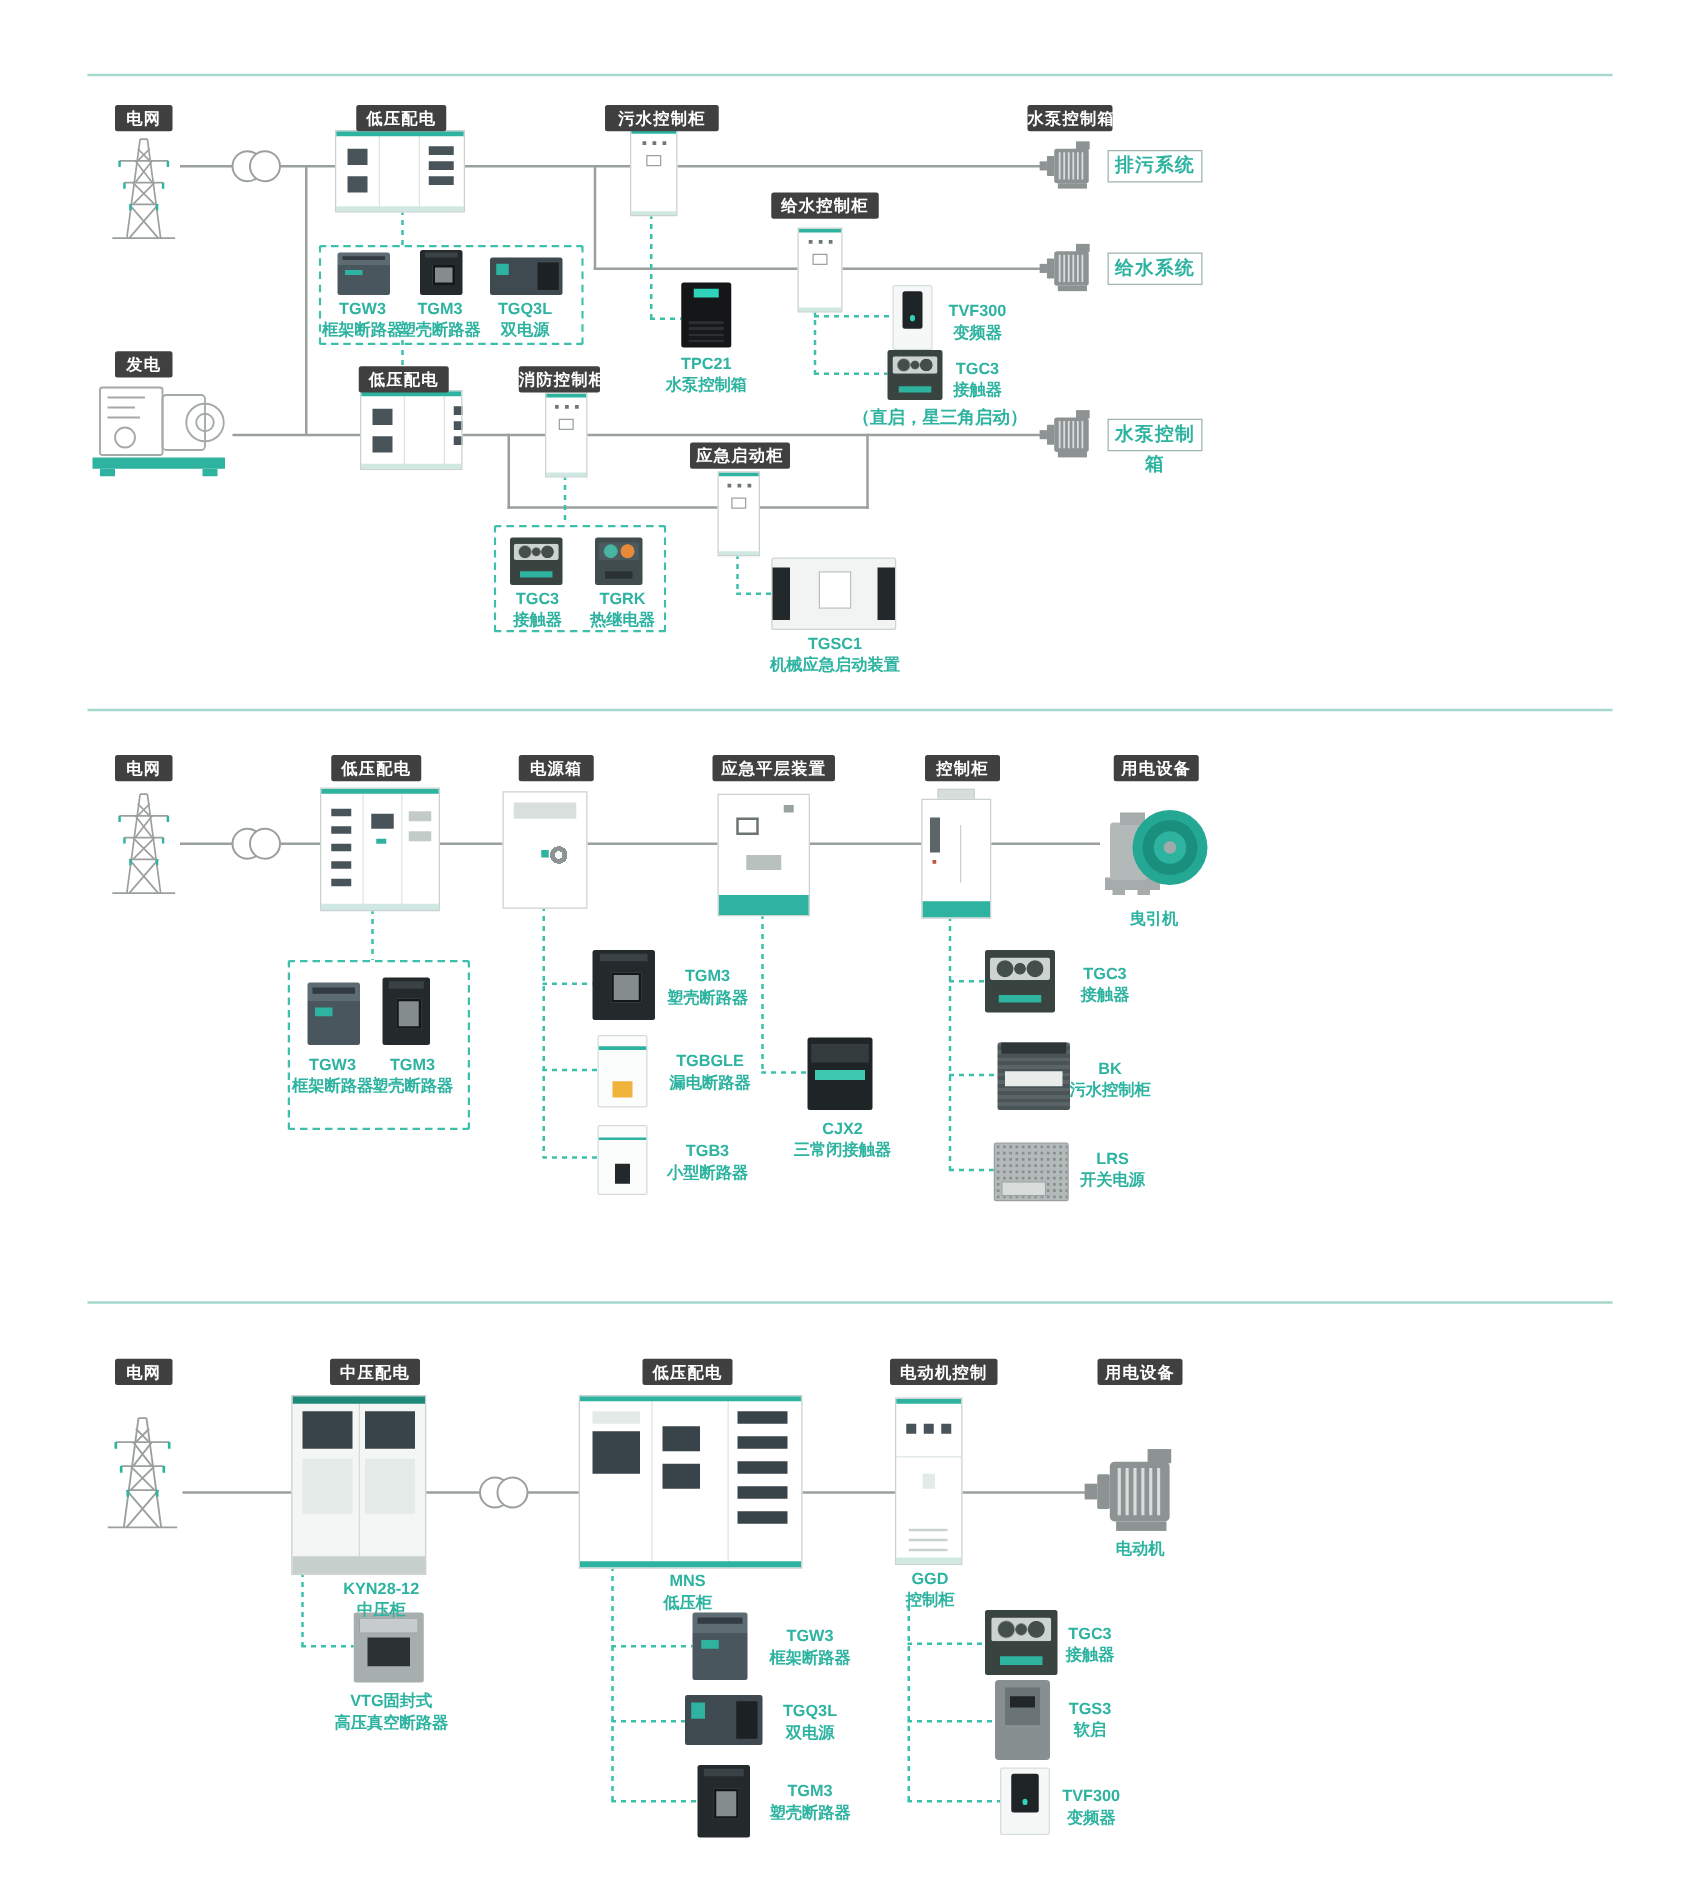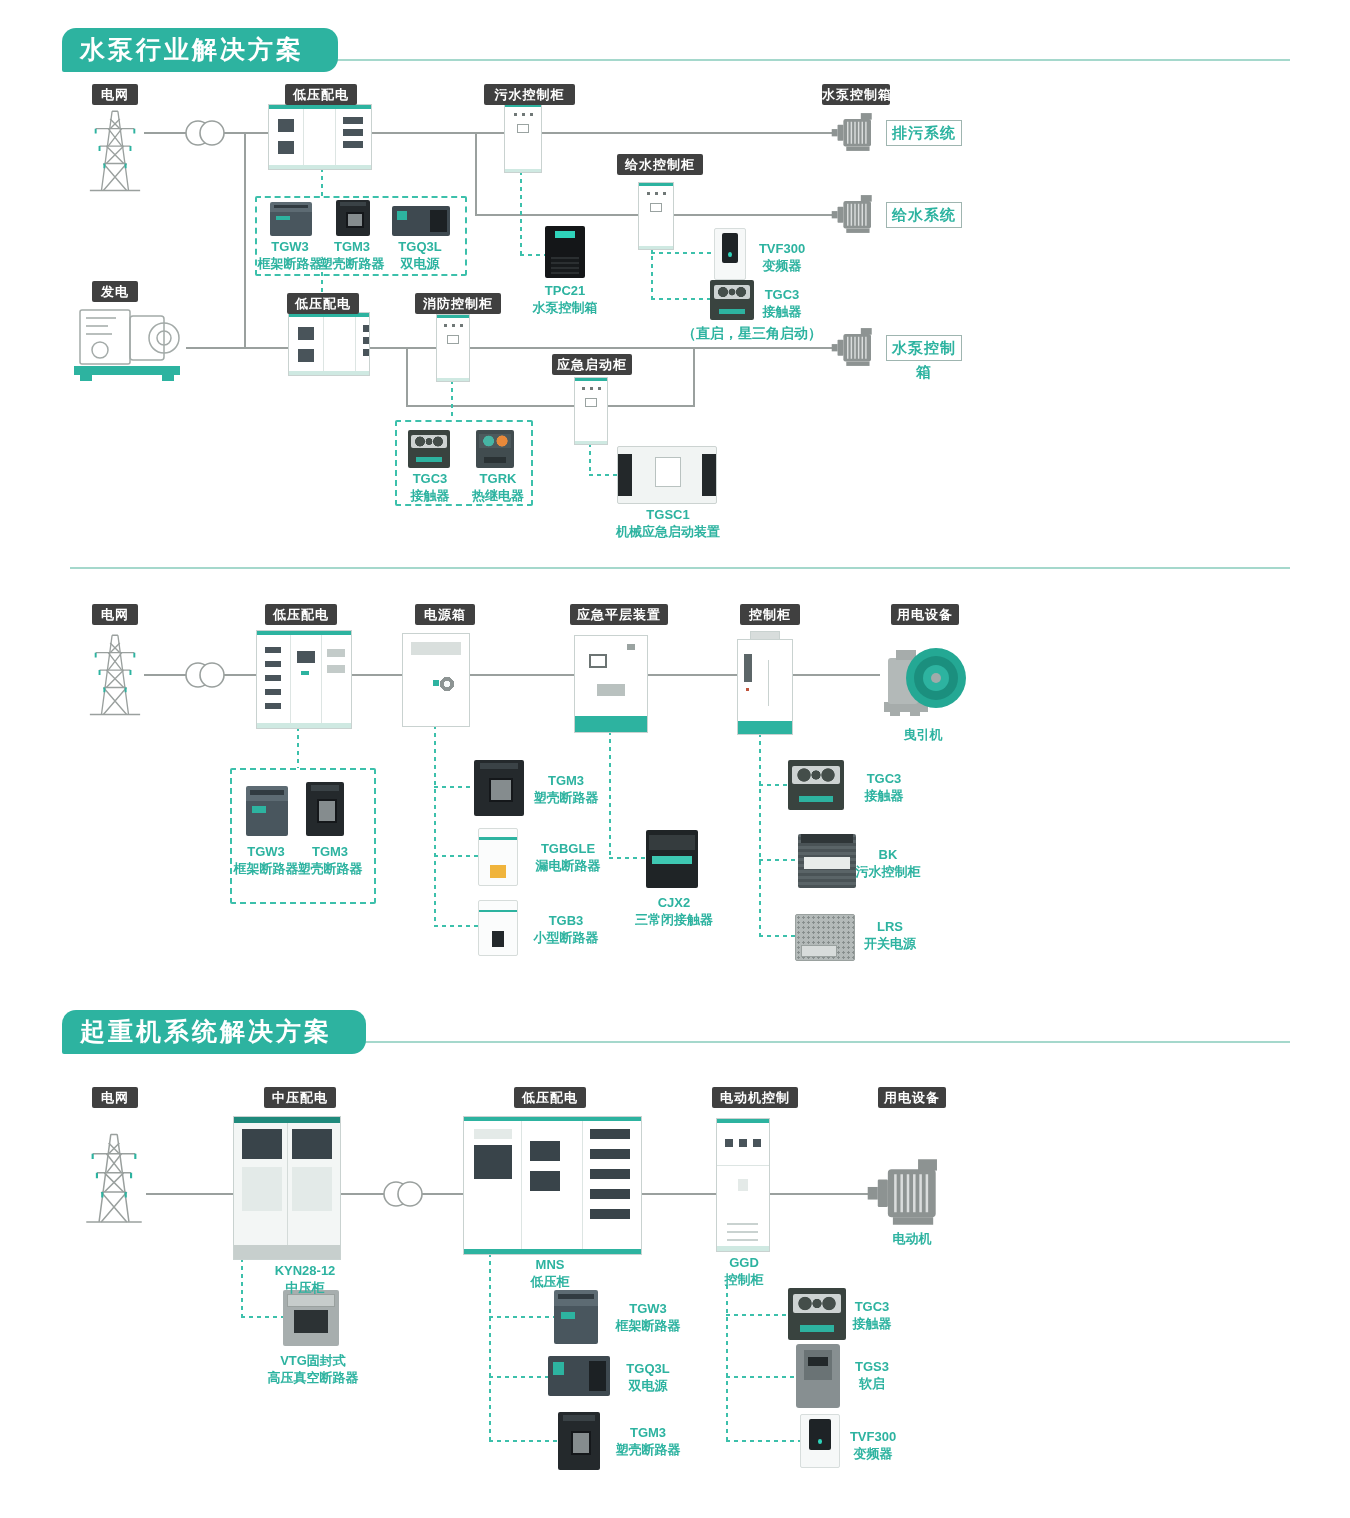--- a/index.html
+++ b/index.html
@@ -204,21 +204,20 @@
     <circle cx="60" cy="44" r="22" fill="#1b8f7e"></circle>
     <circle cx="60" cy="44" r="13" fill="#2db3a0"></circle>
     <circle cx="60" cy="44" r="5" fill="#9fabaa"></circle>
   </symbol>
 </defs>
 </svg>
 
 <div class="canvas">
 
   <div class="bline" style="left:70px;top:59px;width:1220px"></div>
-  <div class="banner" style="left:62px;top:28px">水泵行业解决方案</div>
 
   <div class="lh" style="left:144px;top:132px;width:690px"></div>
   <div class="lv" style="left:475px;top:132px;height:84px"></div>
   <div class="lh" style="left:475px;top:214px;width:359px"></div>
   <div class="lv" style="left:244px;top:132px;height:216px"></div>
   <div class="lh" style="left:186px;top:347px;width:648px"></div>
   <div class="lv" style="left:406px;top:347px;height:60px"></div>
   <div class="lh" style="left:406px;top:405px;width:289px"></div>
   <div class="lv" style="left:693px;top:347px;height:60px"></div>
 
@@ -274,21 +273,21 @@
       <div class="mod"></div>
     </div>
 
   <div class="pill" style="left:92px;top:84px;width:46px">电网</div>
   <div class="pill" style="left:285px;top:84px;width:72px">低压配电</div>
   <div class="pill" style="left:484px;top:84px;width:91px">污水控制柜</div>
   <div class="pill" style="left:822px;top:84px;width:68px">水泵控制箱</div>
   <div class="pill" style="left:617px;top:154px;width:86px">给水控制柜</div>
   <div class="pill" style="left:92px;top:281px;width:46px">发电</div>
   <div class="pill" style="left:287px;top:293px;width:72px">低压配电</div>
-  <div class="pill" style="left:415px;top:293px;width:86px">消防控制柜</div>
+  <div class="pill" style="left:415px;top:293px;width:65px">消防控制柜</div>
   <div class="pill" style="left:552px;top:354px;width:80px">应急启动柜</div>
 
   <div class="obox" style="left:886px;top:120px;width:74px">排污系统</div>
   <div class="obox" style="left:886px;top:202px;width:74px">给水系统</div>
   <div class="obox" style="left:886px;top:335px;width:74px">水泵控制箱</div>
 
   <div class="plabel" style="left:248px;top:238px;width:84px">
     <div>TGW3</div>
     <div>框架断路器</div>
   </div>
@@ -410,21 +409,20 @@
   <div class="plabel" style="left:850px;top:846px;width:76px">
     <div>BK</div>
     <div>污水控制柜</div>
   </div>
   <div class="plabel" style="left:854px;top:918px;width:72px">
     <div>LRS</div>
     <div>开关电源</div>
   </div>
 
   <div class="bline" style="left:70px;top:1041px;width:1220px"></div>
-  <div class="banner" style="left:62px;top:1010px">起重机系统解决方案</div>
 
   <div class="lh" style="left:146px;top:1193px;width:722px"></div>
 
   <div class="dv" style="left:241px;top:1258px;height:60px"></div>
   <div class="dh" style="left:241px;top:1316px;width:42px"></div>
   <div class="dv" style="left:489px;top:1253px;height:190px"></div>
   <div class="dh" style="left:489px;top:1316px;width:65px"></div>
   <div class="dh" style="left:489px;top:1376px;width:59px"></div>
   <div class="dh" style="left:489px;top:1440px;width:69px"></div>
   <div class="dv" style="left:726px;top:1285px;height:158px"></div>

